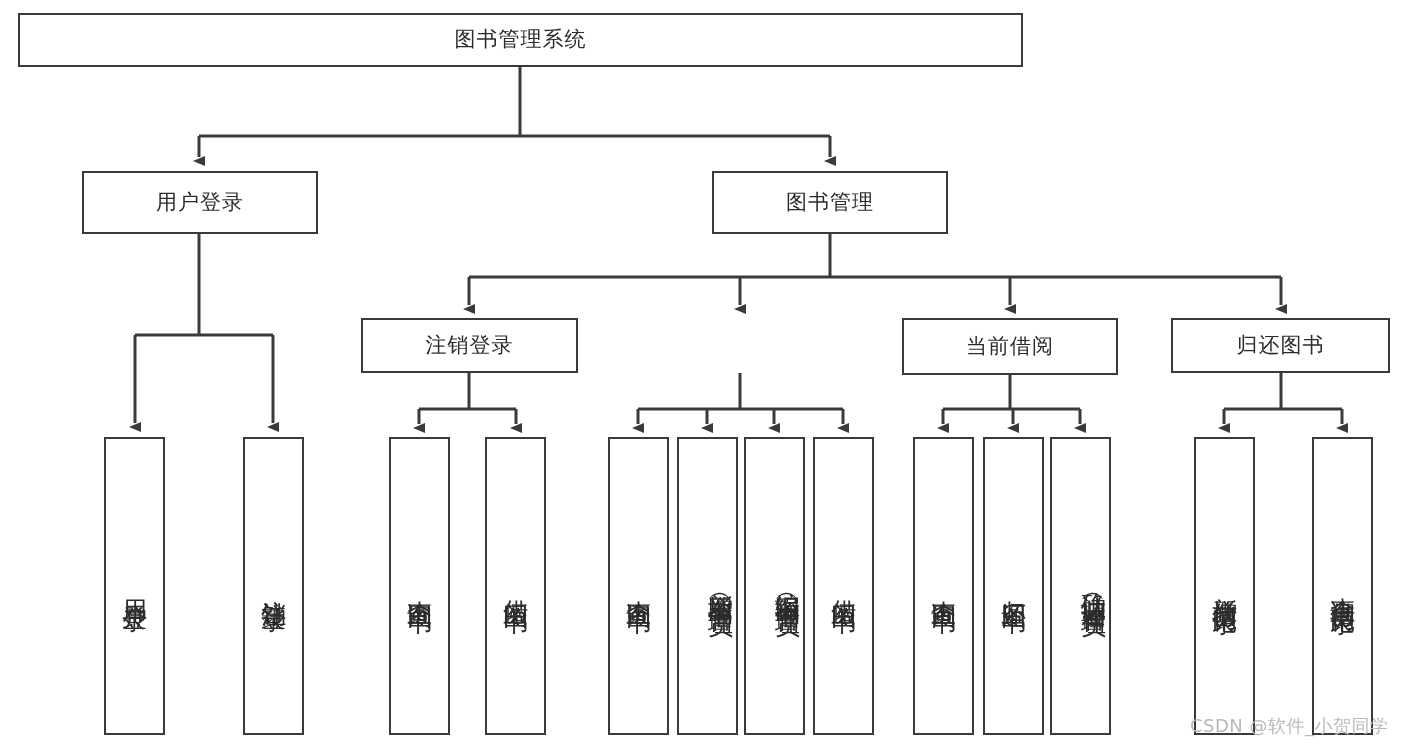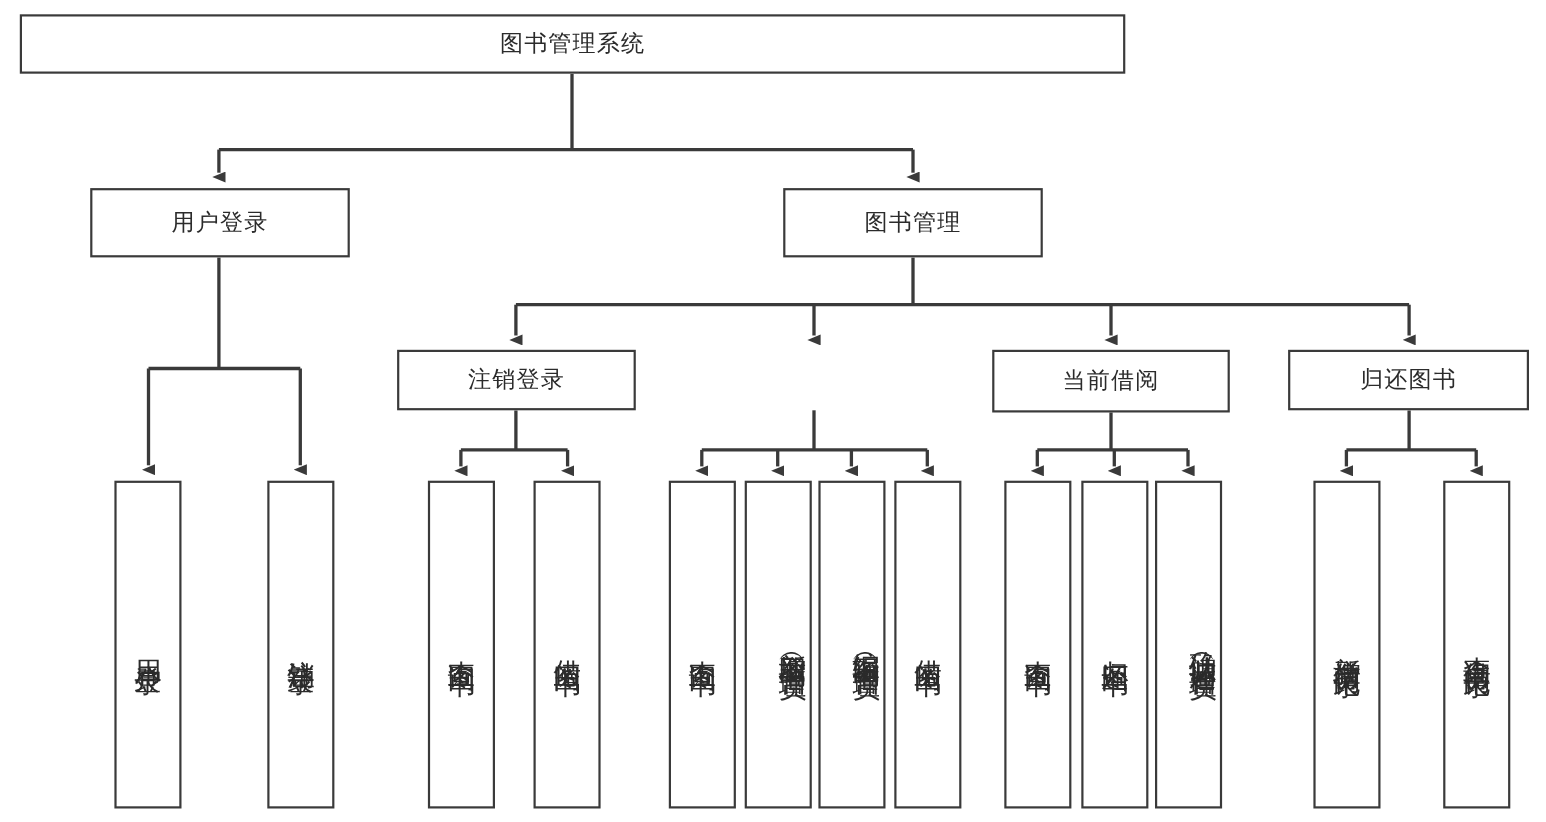--- a/index.html
+++ b/index.html
@@ -177,14 +177,15 @@
   <div class="node vert topalign" style="left:1050px; top:437px; width:61px; height:298px;">
     <span class="label">确认归还（管理员）</span>
   </div>
   <div class="node vert" style="left:1194px; top:437px; width:61px; height:298px; align-items:center;">
     <span class="label">新增借阅记录</span>
   </div>
   <div class="node vert" style="left:1312px; top:437px; width:61px; height:298px; align-items:center;">
     <span class="label">查询借阅记录</span>
   </div>
 
+  <div id="watermark">CSDN @软件_小贺同学</div>
 
 </div>
 
 </body></html>

